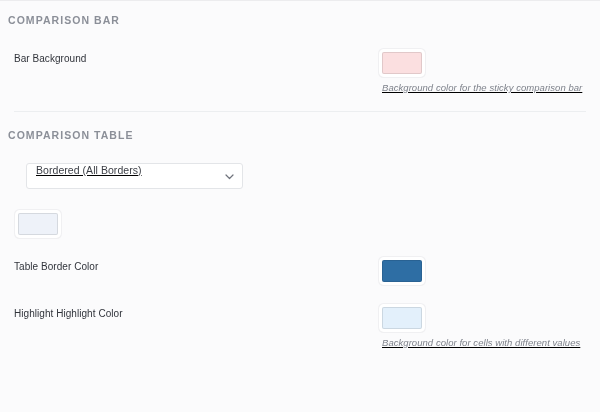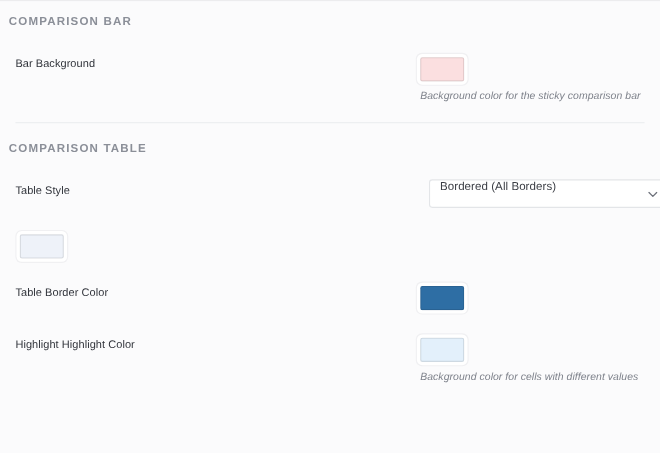--- a/index.html
+++ b/index.html
@@ -56,20 +56,21 @@
     font-size: 10px;
     font-weight: normal;
     color: #31343b;
     line-height: 14px;
     padding-top: 4px;
     letter-spacing: 0.05px;
   }
   .field-control {
     flex: 1 1 auto;
     min-width: 0;
+    text-decoration: underline;
   }
 
   
   .swatch {
     width: 40px;
     height: 22px;
     border-radius: 2px;
     box-sizing: border-box;
     border: 1px solid rgba(0,0,0,0.10);
     box-shadow: 0 0 0 3px #ffffff, 0 0 0 4px #f0f0f2;
@@ -150,21 +151,20 @@
 
 
     <div class="sec1-bottom"></div>
     <div class="section-divider"></div>
   </div>
 
   <div class="section">
     <div class="section-title sec2-title">COMPARISON TABLE</div>
 
     <div class="field-row row-table-style">
-      <div class="field-label">Table Style</div>
       <div class="field-control">
         <div class="select-box">
           <span class="select-value">Bordered (All Borders)</span>
           <span class="select-chevron">
             <svg width="9" height="6" viewBox="0 0 9 6" fill="none" xmlns="http://www.w3.org/2000/svg">
               <path d="M1 1L4.5 4.5L8 1" stroke="#6f737c" stroke-width="1.2" stroke-linecap="round" stroke-linejoin="round"></path>
             </svg>
           </span>
         </div>
       </div>

